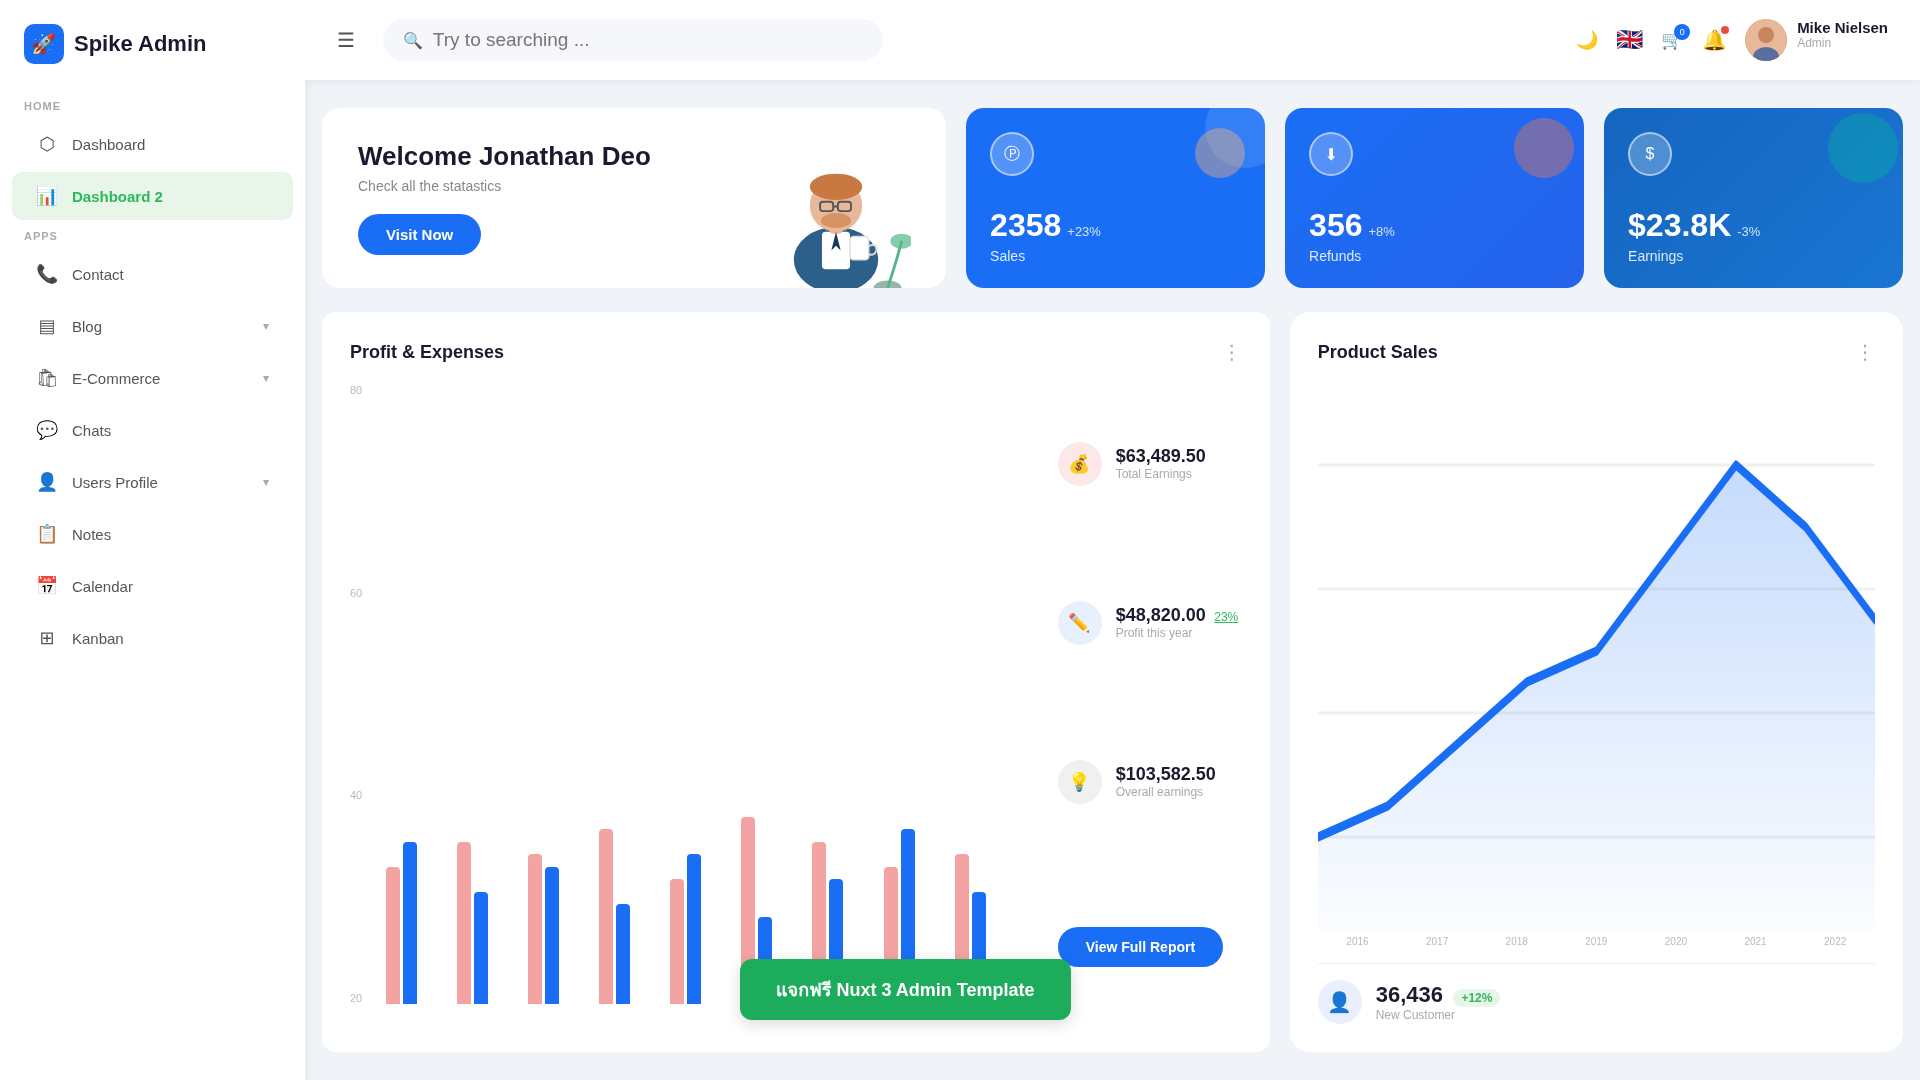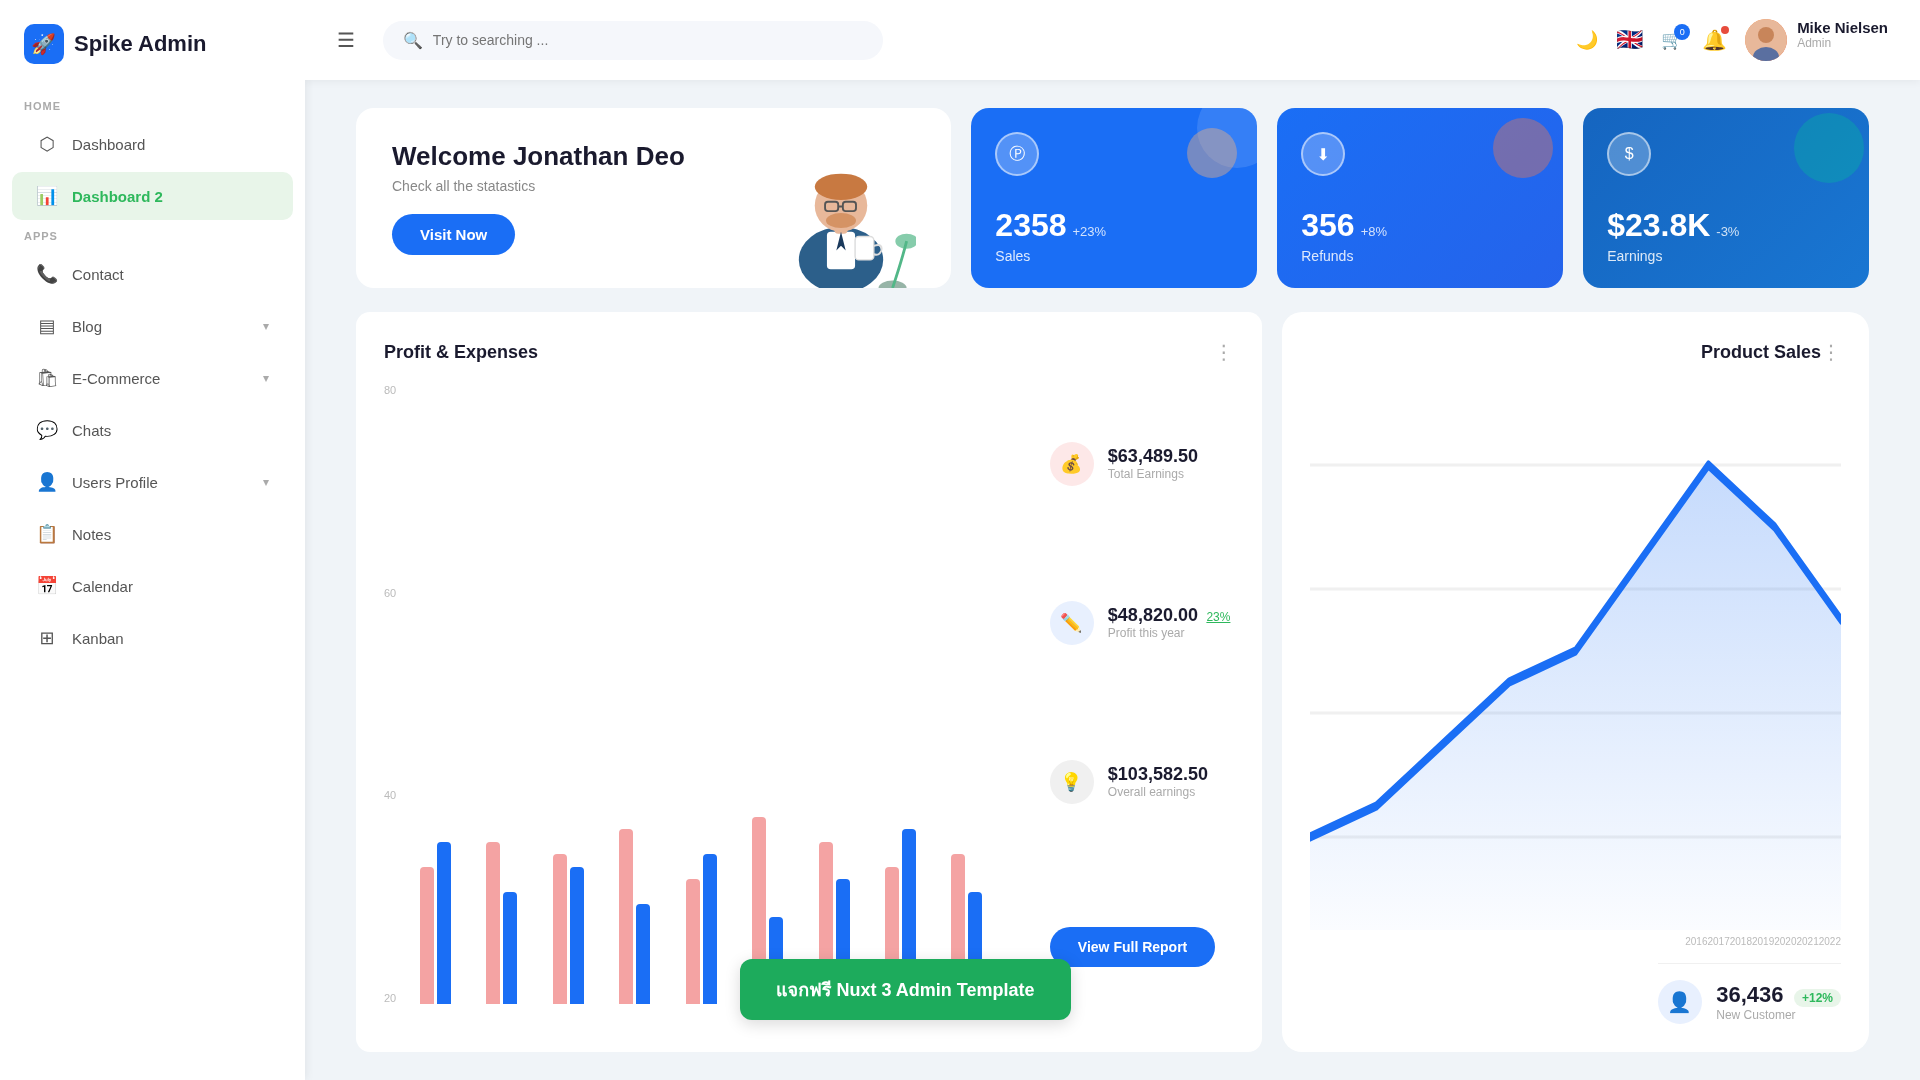--- a/index.html
+++ b/index.html
@@ -78,21 +78,21 @@
       max-width: 500px;
       display: flex;
       align-items: center;
       background: #f5f7fb;
       border-radius: 24px;
       padding: 10px 20px;
       gap: 10px;
     }
     .search-bar input {
       border: none; background: transparent; outline: none;
-      font-size: 14px; color: #a21caf; width: 100%;
+      font-size: 19px; color: #a21caf; width: 100%;
     }
     .topbar-actions { margin-left: auto; display: flex; align-items: center; gap: 18px; }
     .topbar-icon { font-size: 20px; color: #555; cursor: pointer; position: relative; }
     .badge {
       position: absolute; top: -5px; right: -6px;
       background: #1a6ef5; color: white; border-radius: 50%;
       width: 16px; height: 16px; font-size: 9px;
       display: flex; align-items: center; justify-content: center;
     }
     .flag-icon { font-size: 22px; cursor: pointer; }
@@ -102,21 +102,21 @@
       background: linear-gradient(135deg, #f4a261, #e76f51);
       display: flex; align-items: center; justify-content: center;
       font-size: 20px; overflow: hidden;
     }
     .user-name { font-size: 15px; font-weight: 600; color: #1a1a2e; }
     .user-role { font-size: 12px; color: #aaa; }
 
     
     .content {
       flex: 1;
-      padding: 28px 51px;
+      padding: 28px 17px;
       overflow-y: auto;
       display: flex;
       flex-direction: column;
       gap: 24px;
     }
 
     
     .banner-row {
       display: flex;
       gap: 20px;
@@ -201,21 +201,20 @@
       flex-direction: column;
       gap: 20px;
     }
     .chart-card-right {
       background: #fff;
       border-radius: 20px;
       padding: 28px;
       flex: 1;
       display: flex;
       flex-direction: column;
-      align-items: flex-end;
     }
     .card-header {
       display: flex;
       align-items: center;
       justify-content: space-between;
     }
     .card-title { font-size: 18px; font-weight: 700; color: #1a1a2e; }
     .card-menu { font-size: 20px; color: #aaa; cursor: pointer; }
 
     .chart-content {

